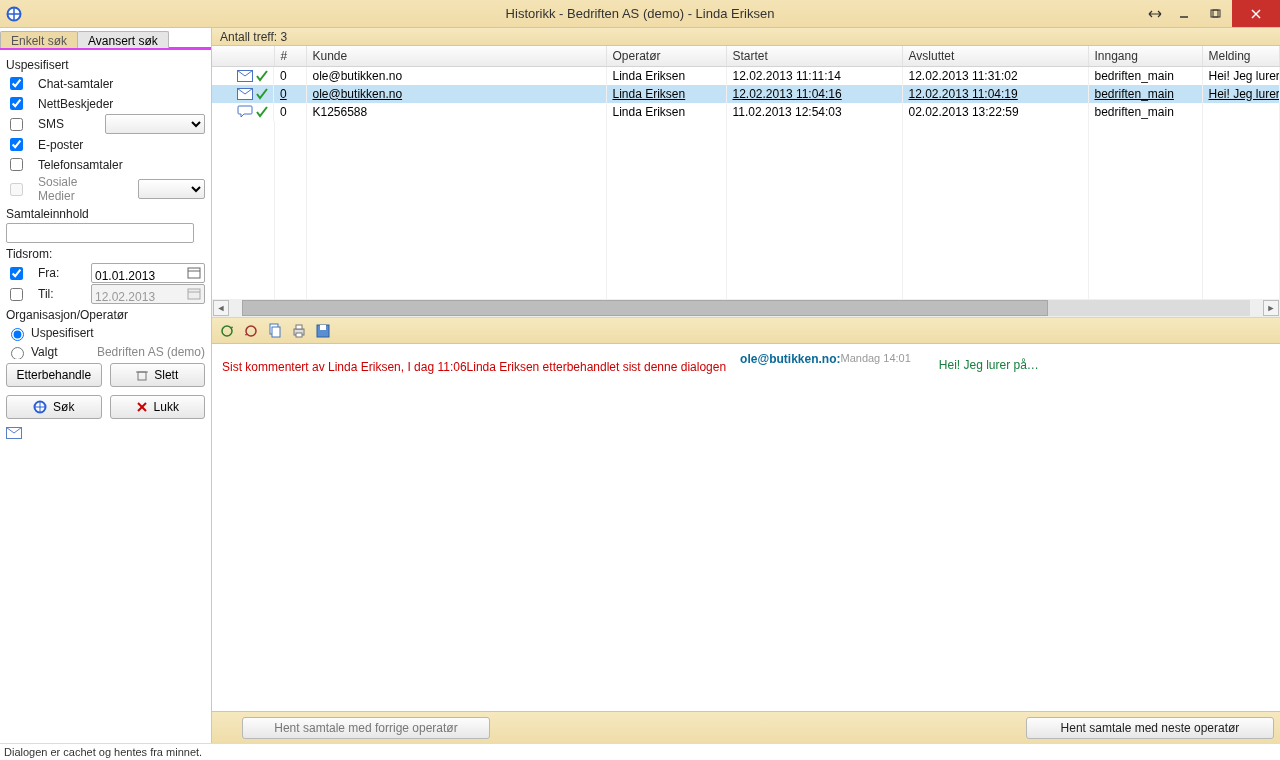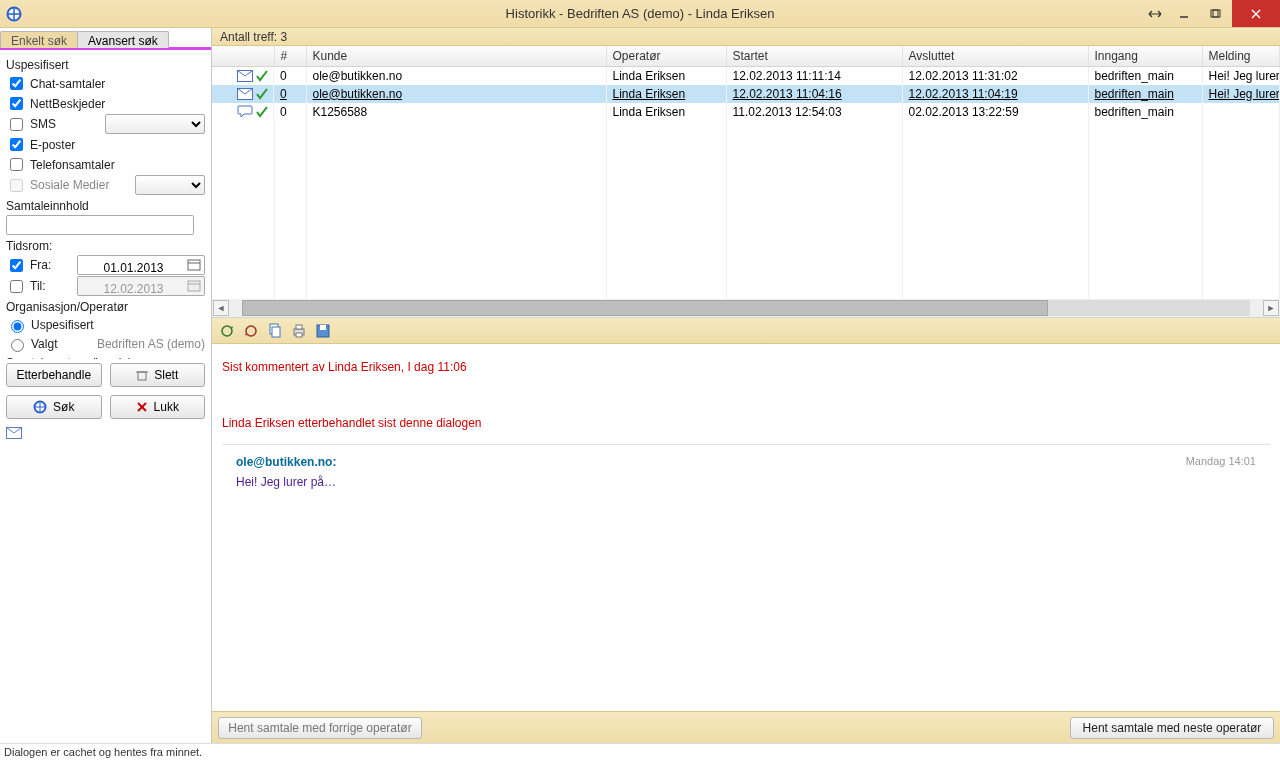--- a/index.html
+++ b/index.html
@@ -19,26 +19,26 @@
   
   .main-area { flex:1; display:flex; min-height:0; }
   .left-panel { width:212px; border-right:1px solid #c7c7c7; display:flex; flex-direction:column; background:#fff;}
 
   .tabs { height:20px; display:flex; border-bottom:3px solid #d946ef; margin-top:2px;}
   .tab { padding:2px 10px 0px 10px; border:1px solid #b7b7b7; border-bottom:none; background:#edd9a5; margin-right:-1px; border-radius:2px 2px 0 0; cursor:pointer; color:#555; position:relative; top:1px;}
   .tab.active { background:#e5e5e5; color:#000; z-index:1;}
 
   .filter-body { padding:4px 6px; font-size:12px; color:#222; flex:1; overflow:auto;}
   .section-label { margin:4px 0 2px 0; }
-  .check-row { display:flex; align-items:center; gap:4px; margin:1px 0;}
+  .check-row { display:flex; align-items:center; gap:12px; margin:1px 0;}
   .check-row input[type=checkbox]{ width:13px; height:13px;}
   .check-row.disabled { color:#888;}
   .combo { height:20px; border:1px solid #a9a9a9; background:linear-gradient(#fff,#ececec); width:100px; border-radius:2px;}
   .text-input { height:20px; border:1px solid #a9a9a9; width:188px; padding:0 3px; border-radius:2px;}
-  .date-input { height:20px; border:1px solid #a9a9a9; width:128px; padding:6px 18px 0 3px; border-radius:2px; background:#fff;text-align:center;}
+  .date-input { height:20px; border:1px solid #a9a9a9; width:114px; padding:6px 18px 0 3px; border-radius:2px; background:#fff;}
   .date-wrap { display:inline-flex; align-items:center; position:relative;}
   .date-icon { position:absolute; right:4px; top:3px; width:14px; height:14px;}
   .radio-row { display:flex; align-items:center; gap:4px; margin:3px 0;}
   .inline-link { color:#4444aa; cursor:pointer;}
   .inline-link.grey { color:#888;}
 
   .btn-row { display:flex; gap:8px; margin:4px 6px;}
   .push-btn { height:24px; flex:1; border:1px solid #a9a9a9; background:linear-gradient(#fdfdfd,#e7e7e7); border-radius:3px; display:flex; align-items:center; justify-content:center; gap:6px; cursor:pointer;}
   .small-mail-icon { margin:4px 6px; width:16px; height:12px;}
 
@@ -53,30 +53,30 @@
   tr.row-selected td { background:#c3e2f6 !important; text-decoration:underline;}
   .icon-cell { display:flex; gap:2px; align-items:center; justify-content:flex-end; padding-right:4px !important;}
   .hscroll { height:18px; background:#efefef; display:flex; align-items:center;}
   .hscroll-track { flex:1; height:16px; background:#dcdcdc; margin:0 12px; position:relative;}
   .hscroll-thumb { position:absolute; left:0; top:0; height:100%; width:80%; background:#bdbdbd; border:1px solid #a7a7a7;}
   .hscroll-arrow { width:16px; height:16px; display:flex; align-items:center; justify-content:center; border:1px solid #bdbdbd; background:#f4f4f4; margin:0 1px; font-size:9px; color:#666;}
   
   .toolbar-band { height:26px; background:linear-gradient(#f6e8bf,#efdda9); border-bottom:1px solid #d9c88e; display:flex; align-items:center; padding:0 6px; gap:6px;}
   .tb-icon { width:18px; height:18px; display:flex; align-items:center; justify-content:center; cursor:pointer;}
 
-  .detail-area { flex:1; background:#fff; padding:8px 10px; display:flex; flex-direction:column; overflow:hidden;}
+  .detail-area { flex:1; background:#fff; padding:8px 10px; display:flex; flex-direction:row; overflow:hidden;}
   .detail-msg { color:#cc0000; margin:8px 0 4px 0;}
   .hr { height:1px; background:#e2e2e2; margin:10px 0;}
   .msg-header { display:flex; justify-content:space-between;}
   .msg-sender { color:#0a6a9a; font-weight:bold;}
   .msg-time { color:#999; font-size:11px;}
-  .msg-body { color:#4c1d95; margin:6px 0 0 0;}
+  .msg-body { color:#15803d; margin:6px 0 0 0;}
 
   .footer-bar { height:32px; background:linear-gradient(#f6e8bf,#efdda9); border-top:1px solid #d9c88e; display:flex; align-items:center; justify-content:space-between; padding:0 6px;}
-  .footer-btn { width:204px; height:22px; border:1px solid #b8b8b8; background:linear-gradient(#fdfdfd,#e7e7e7); color:#777; border-radius:3px; display:flex; align-items:center; justify-content:center; cursor:pointer;}
+  .footer-btn { width:248px; height:22px; border:1px solid #b8b8b8; background:linear-gradient(#fdfdfd,#e7e7e7); color:#777; border-radius:3px; display:flex; align-items:center; justify-content:center; cursor:pointer;margin-left:24px;}
   .footer-btn.enabled { color:#222;}
 
   .status-bar { height:17px; background:#fff; border-top:1px solid #dcdcdc; font-size:11px; padding:0 4px; display:flex; align-items:center; color:#333;}
 
   
   svg { display:block; }
 </style>
 </head>
 <body>
 

